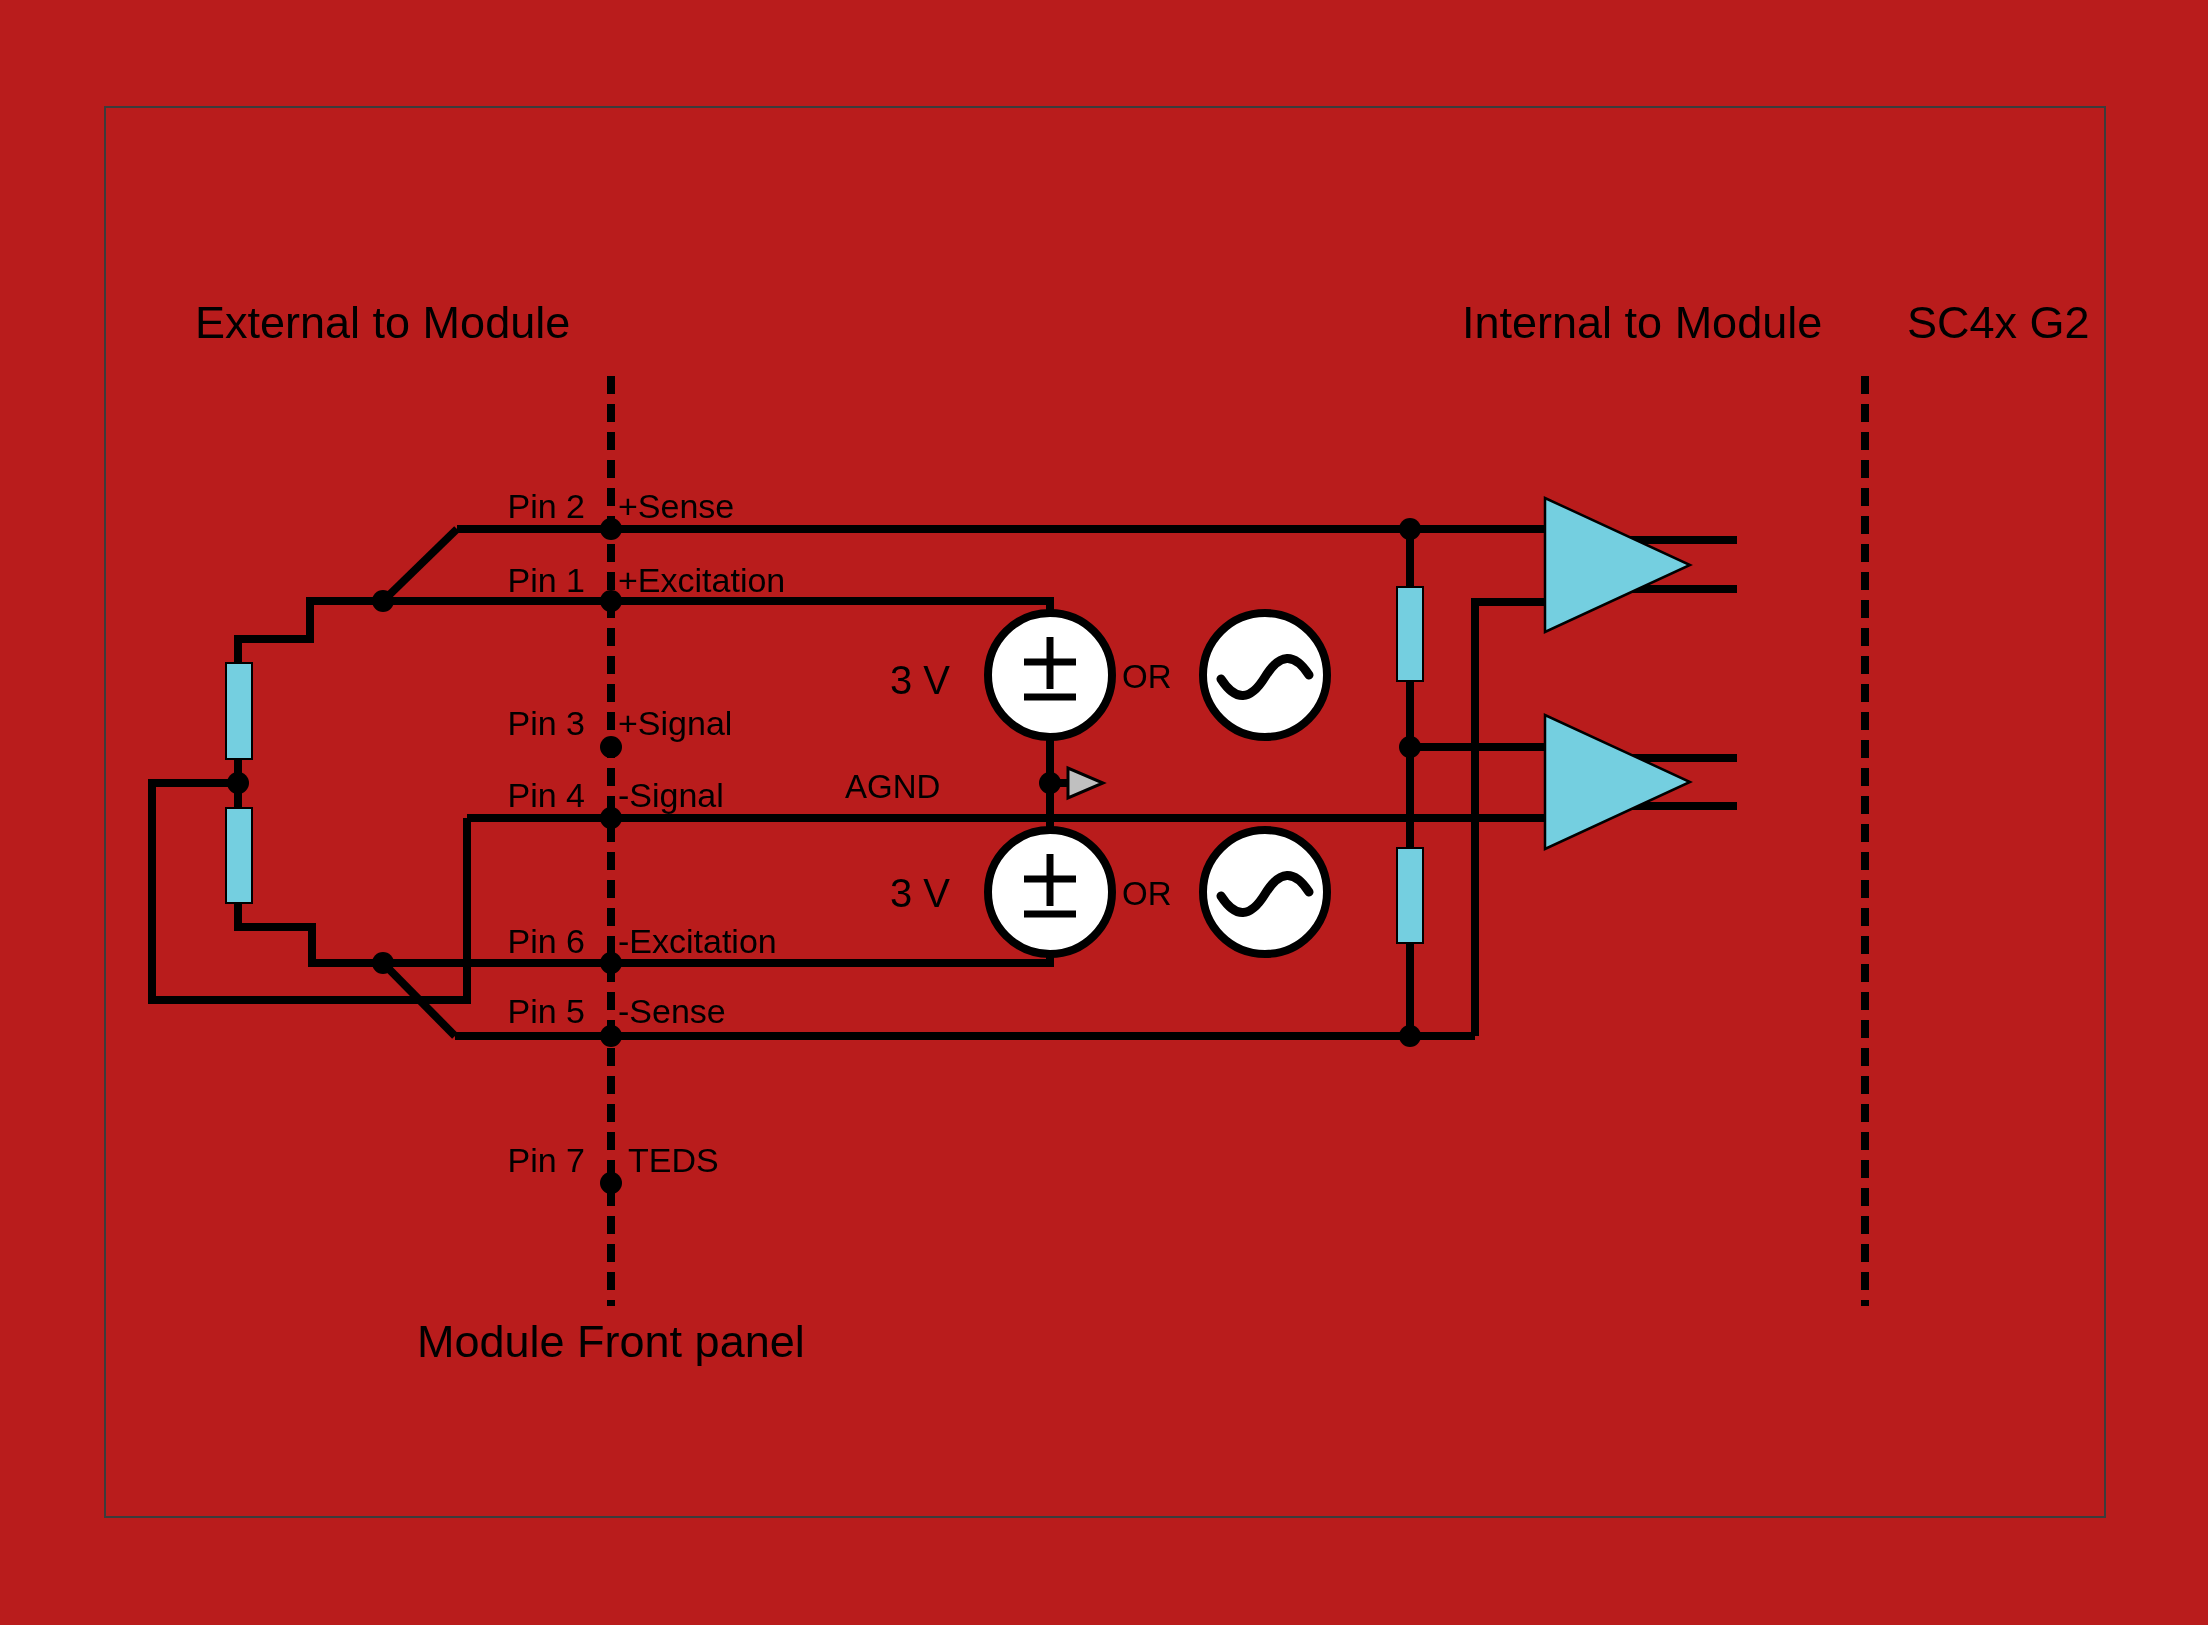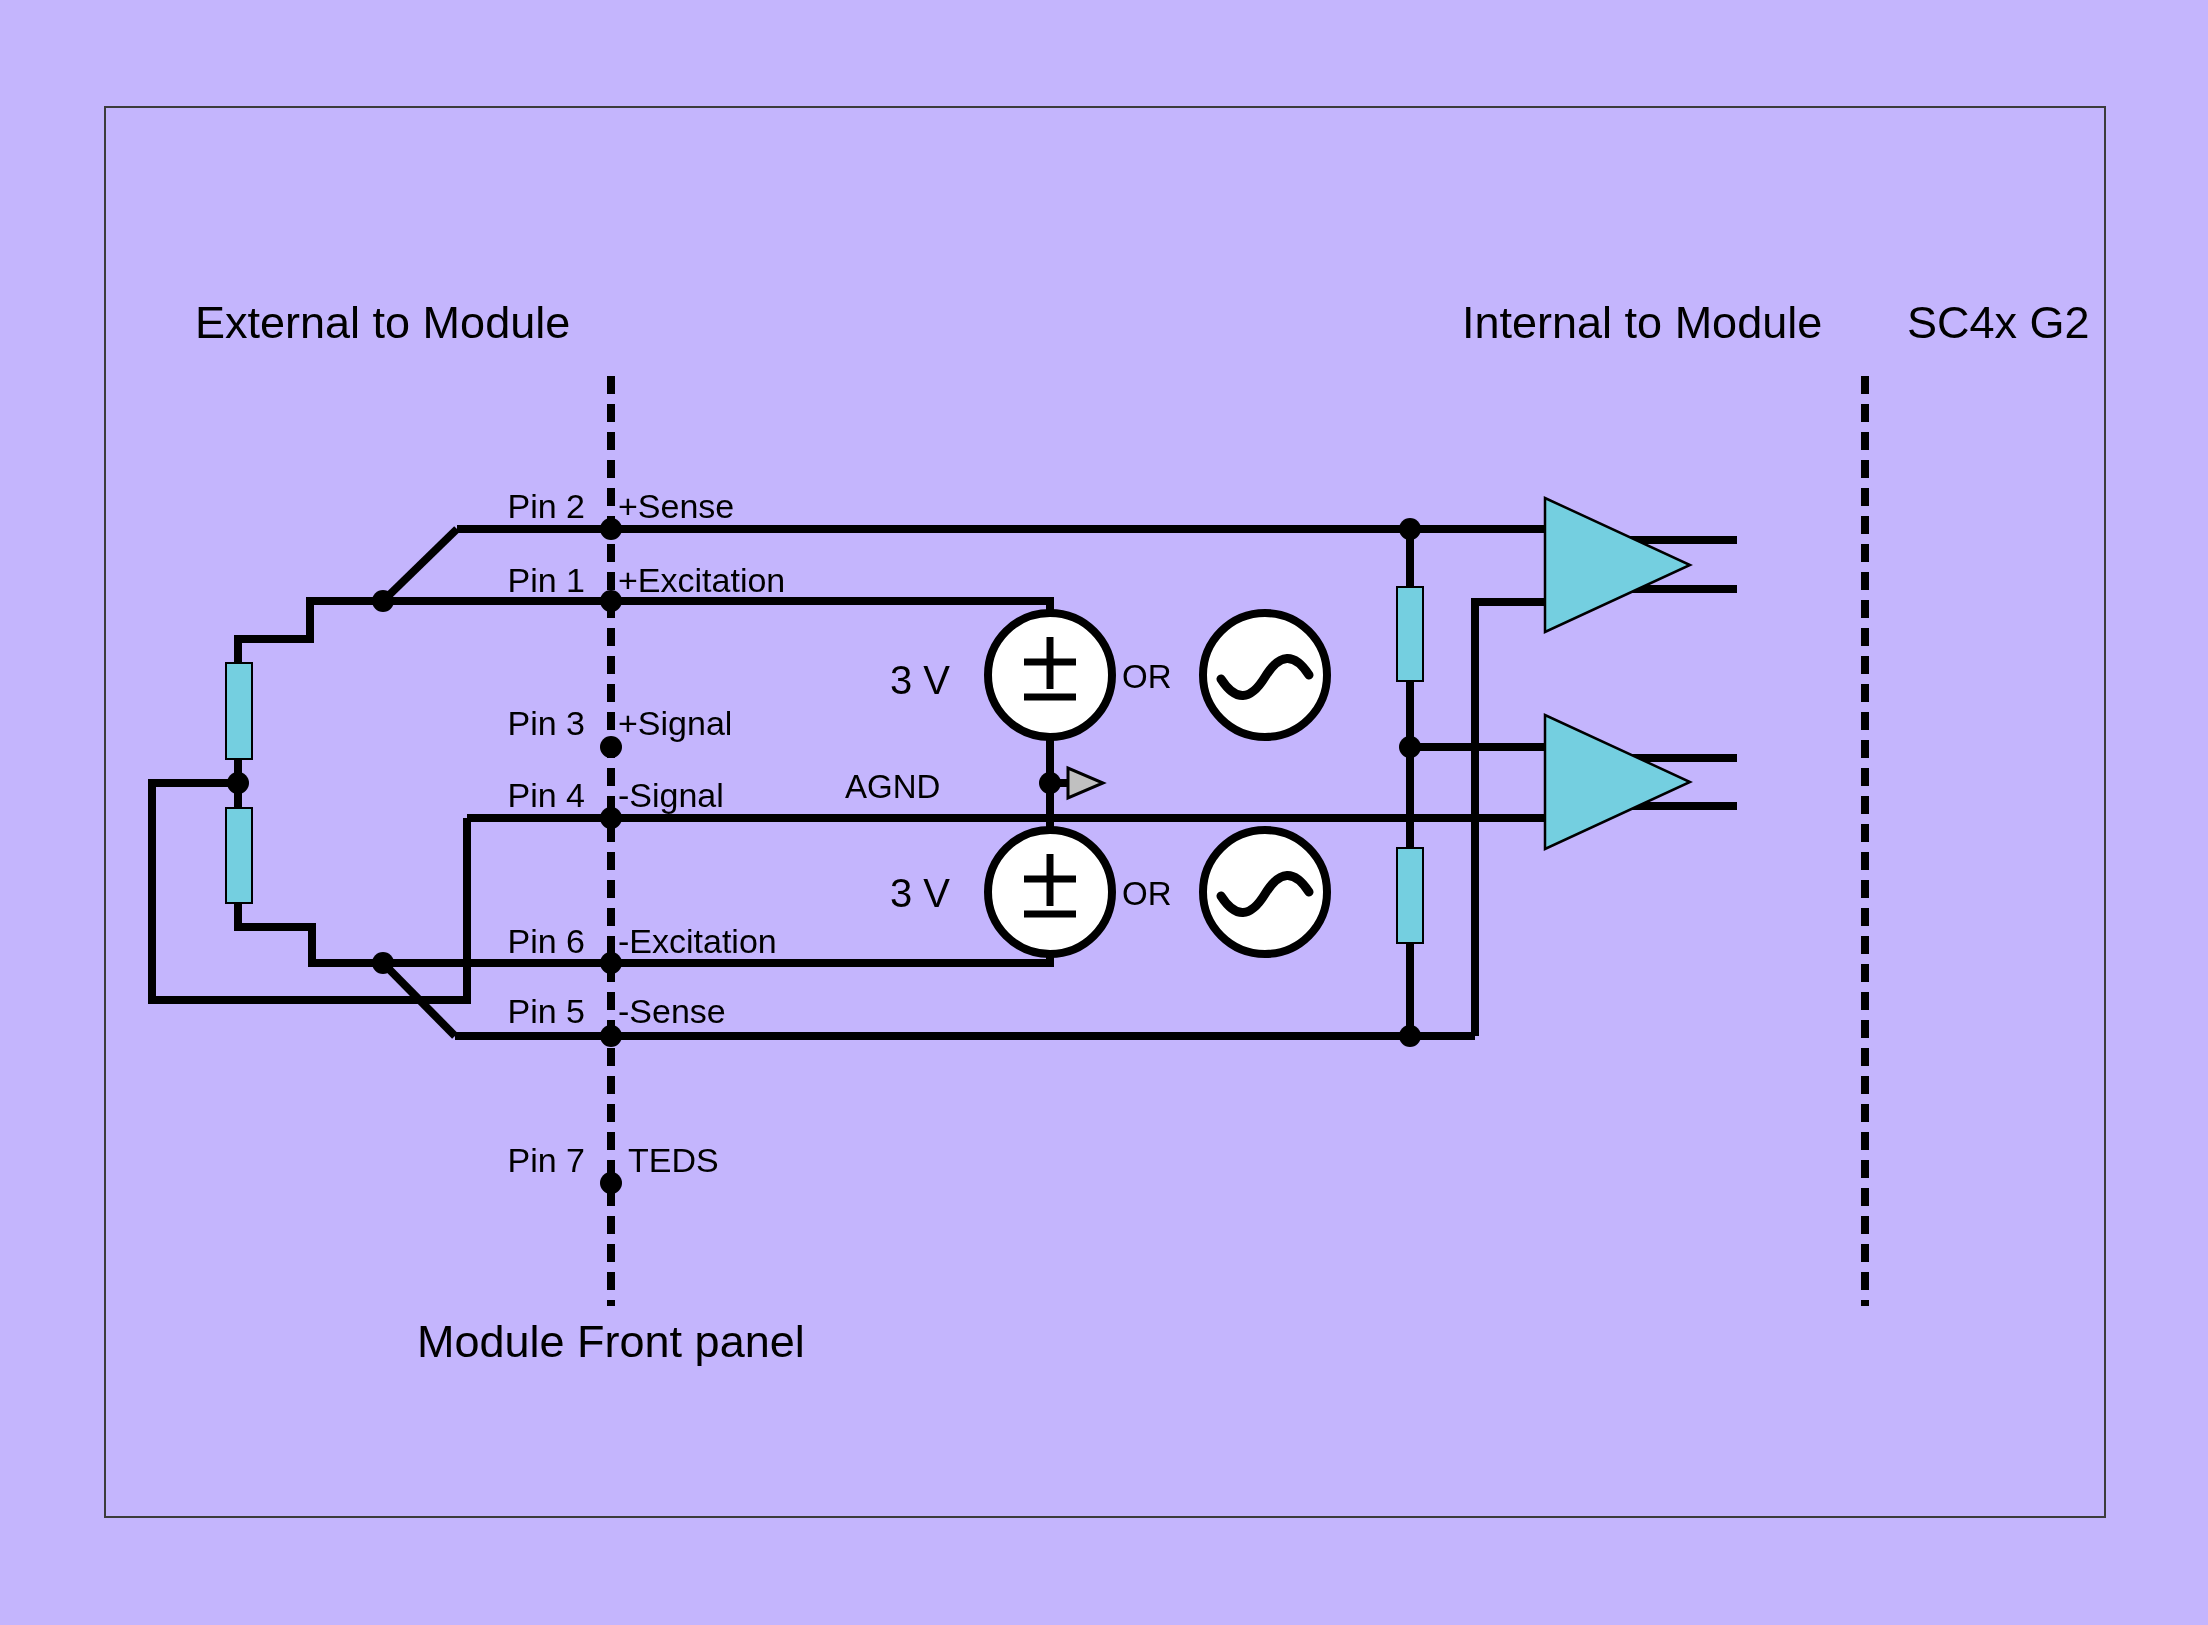--- a/index.html
+++ b/index.html
@@ -1,16 +1,16 @@
 <!DOCTYPE html>
 <html><head>
 <meta charset="utf-8">
 <style>
   html,body{margin:0;padding:0;background:#fff;}
-  .stage{position:relative;width:2208px;height:1625px;background:#c4b5fd;overflow:hidden;
+  .stage{position:relative;width:2208px;height:1625px;background:#b91c1c;overflow:hidden;
          font-family:"Liberation Sans", sans-serif;}
   svg{display:block}
   text{font-family:"Liberation Sans", sans-serif;fill:#000;}
   .title{font-size:45px;}
   .pinlbl{font-size:34px;}
   .siglbl{font-size:34px;}
   .vlbl{font-size:40px;}
   .orlbl{font-size:33px;}
 </style>
 </head>

